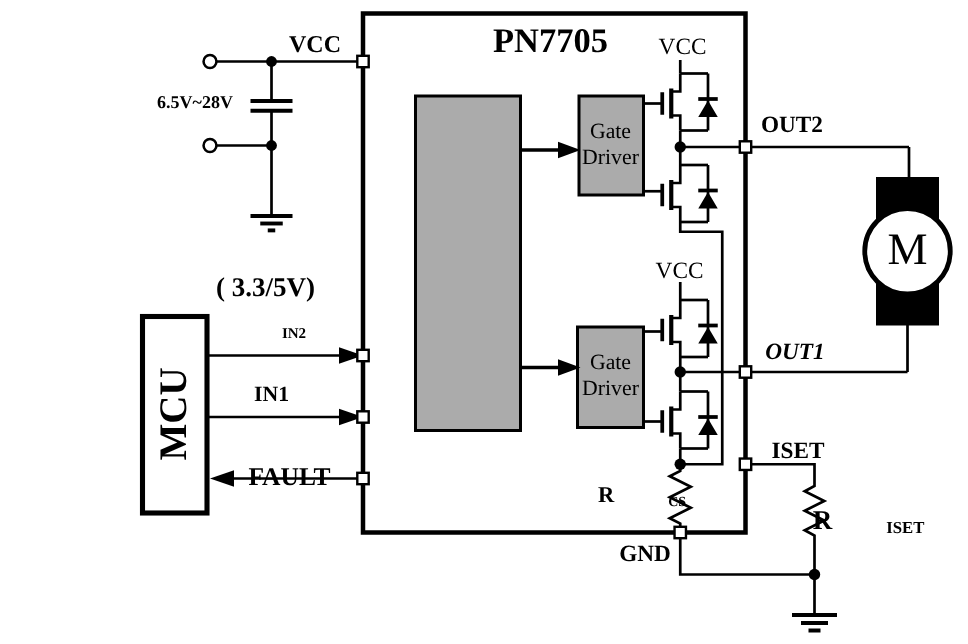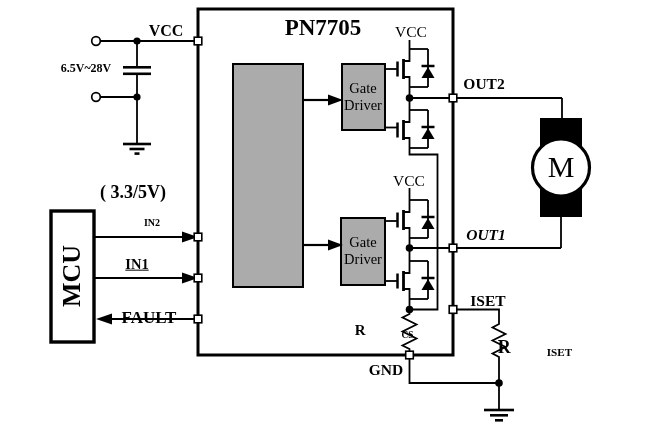--- a/index.html
+++ b/index.html
@@ -1,19 +1,19 @@
 <!DOCTYPE html>
 <html style="--ink: #000000; --boxfill: #ababab; --bg: #ffffff;"><head>
 <meta charset="utf-8">
 <style>
   :root { --ink:#000000; --boxfill:#ababab; --bg:#ffffff; }
   html,body { margin:0; padding:0; }
   body { width:645px; height:429px; background:var(--bg); overflow:hidden; }
   #stage { position:relative; width:534px; height:429px; background:var(--bg);
-           font-family:"Liberation Serif","DejaVu Serif",serif; color:var(--ink); }
+           font-family:"Liberation Serif","DejaVu Serif",serif; color:var(--ink);margin-left:44px; }
   #schem { position:absolute; left:0; top:0; }
   .lbl { position:absolute; transform:translate(-50%,-50%); white-space:nowrap;
          line-height:1.15; text-align:center; color:var(--ink); }
   .b { font-weight:bold; }
   .rot { transform:translate(-50%,-50%) rotate(-90deg); }
   sub.s { font-size:62%; vertical-align:baseline; position:relative; bottom:-0.28em;padding-left:36px; }
 </style>
 </head>
 <body>
 
@@ -198,18 +198,18 @@
 <span class="lbl b" style="left:488px; top:301px; font-size:15.5px;">ISET</span>
 <span class="lbl b" style="left:386px; top:370px; font-size:15.5px;text-align:center;">GND</span>
 
 <span class="lbl b" style="left:384px; top:331px; font-size:15px;"><span>R</span><sub class="s">CS</sub></span>
 
 <span class="lbl b" style="left:535px; top:347px; font-size:18px;"><span>R</span><sub class="s">ISET</sub></span>
 
 <span class="lbl b rot" style="left:72px; top:276px; font-size:26px;">MCU</span>
 <span class="lbl b" style="left:133px; top:192px; font-size:18px;">( 3.3/5V)</span>
 <span class="lbl b" style="left:152px; top:223px; font-size:10px;">IN2</span>
-<span class="lbl b" style="left:137px; top:264px; font-size:14.5px;text-decoration:underline;">IN1</span>
+<span class="lbl b" style="left:137px; top:264px; font-size:14.5px;">IN1</span>
 <span class="lbl b" style="left:149px; top:318px; font-size:17px;">FAULT</span>
 
 <span class="lbl" style="left:561px; top:167px; font-size:30px;">M</span>
 
 </div>
 
 </body></html>

